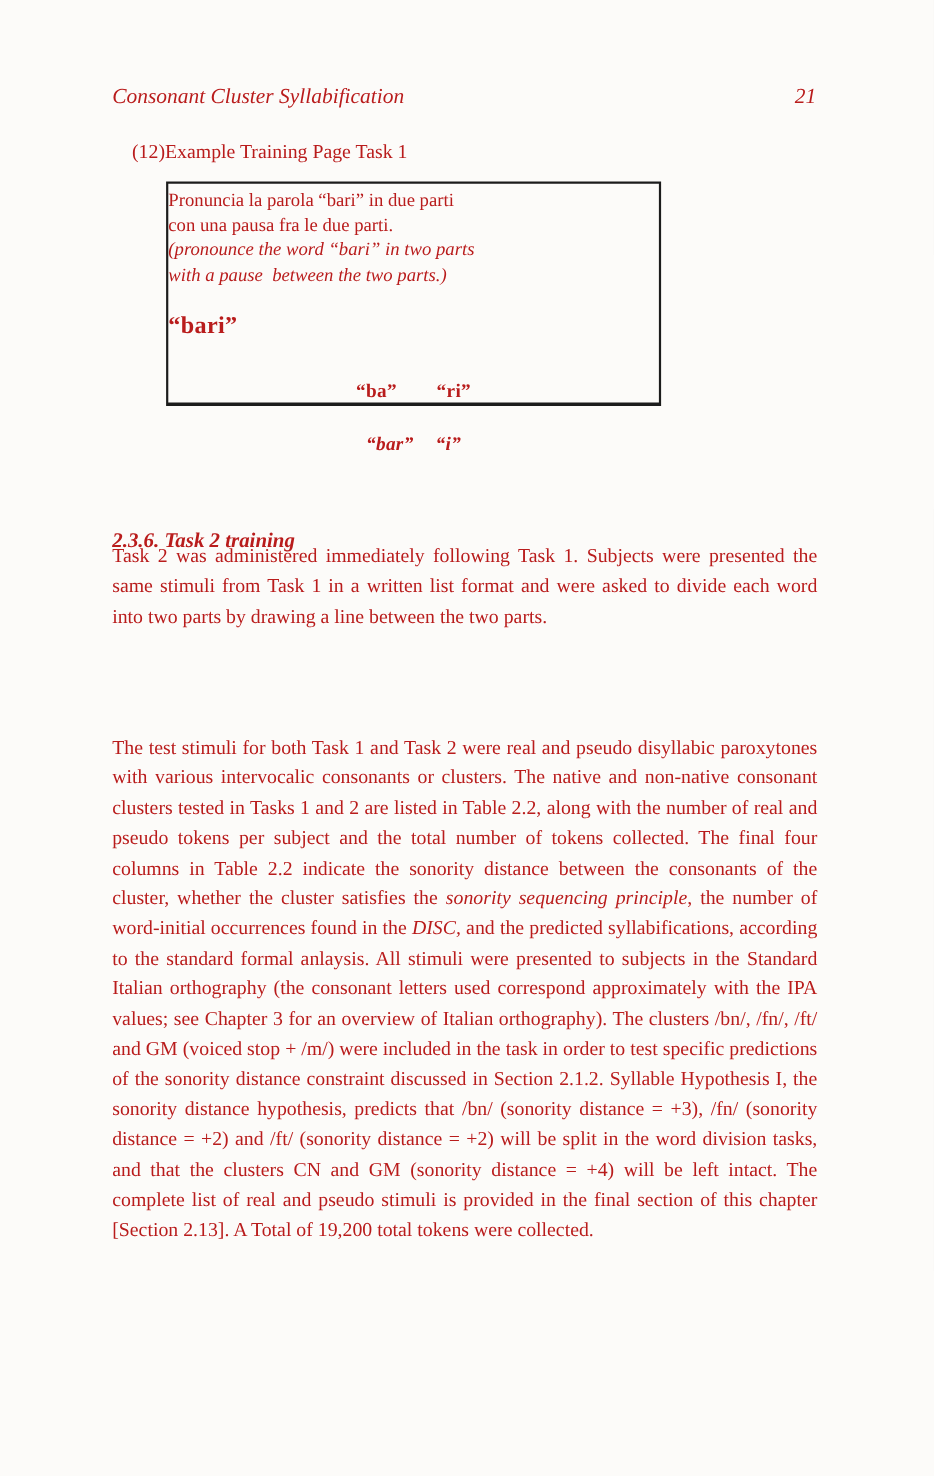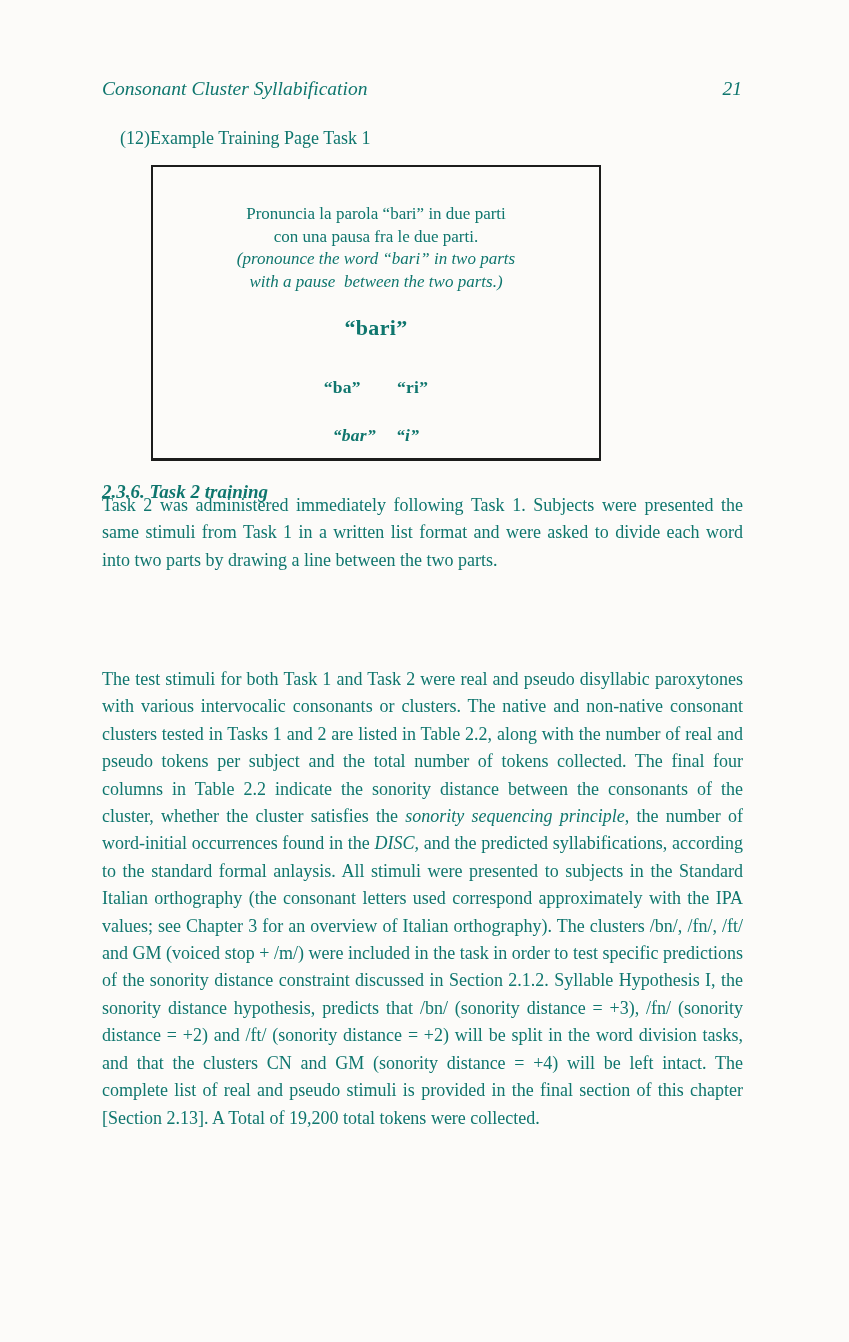--- a/index.html
+++ b/index.html
@@ -4,21 +4,21 @@
 <style>
   html, body { margin: 0; padding: 0; }
   body { background: #e9e9e7; }
   .page {
     position: relative;
     width: 849px;
     height: 1342px;
     margin: 0 auto;
     background: #fcfbf9;
     font-family: "Liberation Serif", serif;
-    color: #0f766e;
+    color: #b91c1c;
     overflow: hidden;
   }
   .running-head {
     position: absolute;
     top: 78px;
     left: 102px;
     width: 640px;
     display: flex;
     justify-content: space-between;
     align-items: baseline;
@@ -32,26 +32,26 @@
     font-size: 18px;
     display: flex;
     text-align: right;
   }
   .example-number { width: 48px; }
   .training-box {
     position: absolute;
     left: 151px;
     top: 165px;
     width: 450px;
-    height: 296px;
+    height: 204px;
     box-sizing: border-box;
     border: 2px solid #1c1c1c;
     border-bottom-width: 3px;
-    text-align: center;
-    padding-top: 36px;
+    text-align: left;
+    padding-top: 4px;
   }
   .box-line {
     font-size: 17px;
     line-height: 22.5px;
   }
   .box-line.en { font-style: italic; }
   .word-whole {
     margin-top: 22px;
     font-weight: bold;
     font-size: 22px;

